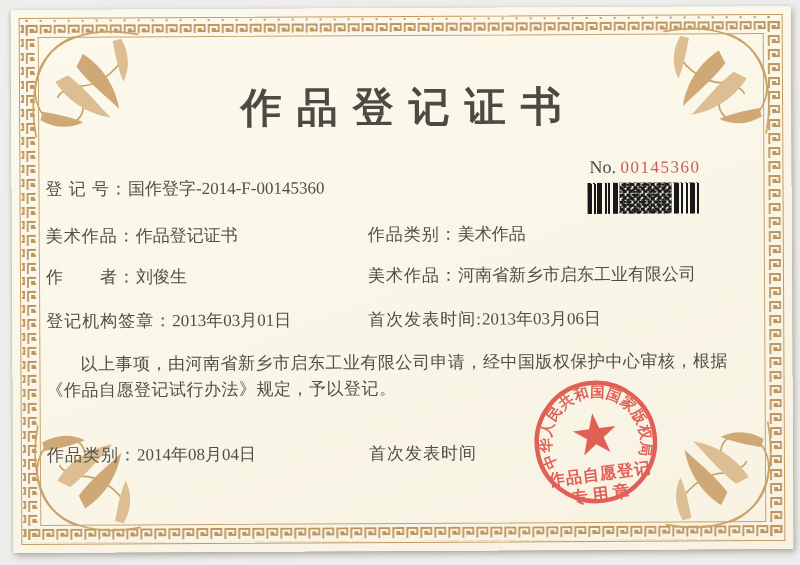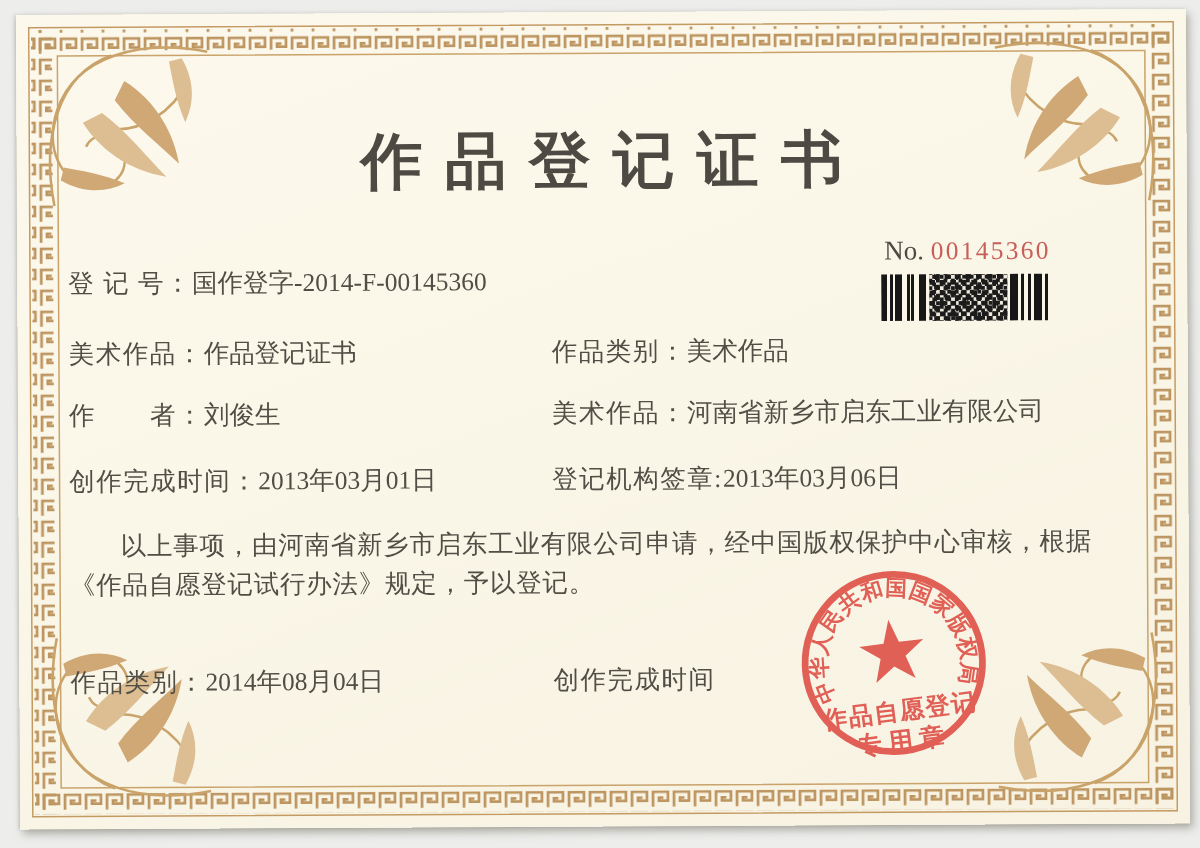--- a/index.html
+++ b/index.html
@@ -167,33 +167,33 @@
     </div>
 
     <div class="row col-l y-author">
       <span class="lab">作　　者：</span><span>刘俊生</span>
     </div>
     <div class="row col-r y-author">
       <span class="lab">美术作品：</span><span>河南省新乡市启东工业有限公司</span>
     </div>
 
     <div class="row col-l y-dates">
-      <span class="lab">创作完成时间：</span><span>2013年03月01日</span>
+      <span class="lab">登记机构签章：</span><span>2013年03月01日</span>
     </div>
     <div class="row col-r y-dates">
-      <span class="lab">登记机构签章:</span><span>2013年03月06日</span>
+      <span class="lab">首次发表时间:</span><span>2013年03月06日</span>
     </div>
 
     <div class="statement">以上事项，由河南省新乡市启东工业有限公司申请，经中国版权保护中心审核，根据《作品自愿登记试行办法》规定，予以登记。</div>
 
     <div class="row col-l y-foot">
       <span class="lab">作品类别：</span><span>2014年08月04日</span>
     </div>
     <div class="row col-r y-foot">
-      <span class="lab">创作完成时间</span>
+      <span class="lab">首次发表时间</span>
     </div>
 
     <svg class="seal" viewBox="0 0 160 160" xmlns="http://www.w3.org/2000/svg">
       <defs>
         <path id="sealArc" d="M41.9 97.8 A42 42 0 1 1 118.1 97.8" fill="none"></path>
       </defs>
       <circle cx="80" cy="80" r="55" fill="none" stroke="#df5047" stroke-width="4.2"></circle>
       <polygon points="80,53 84.8,67.4 100,67.5 87.8,76.5 92.3,91 80,82.2 67.7,91 72.2,76.5 60,67.5 75.2,67.4" fill="#df5047"></polygon>
       <text font-size="13.5" fill="#df5047" letter-spacing="0.5" font-family="Liberation Serif, DejaVu Serif, serif" font-weight="bold">
         <textPath href="#sealArc" startOffset="50%" text-anchor="middle">中华人民共和国国家版权局</textPath>

